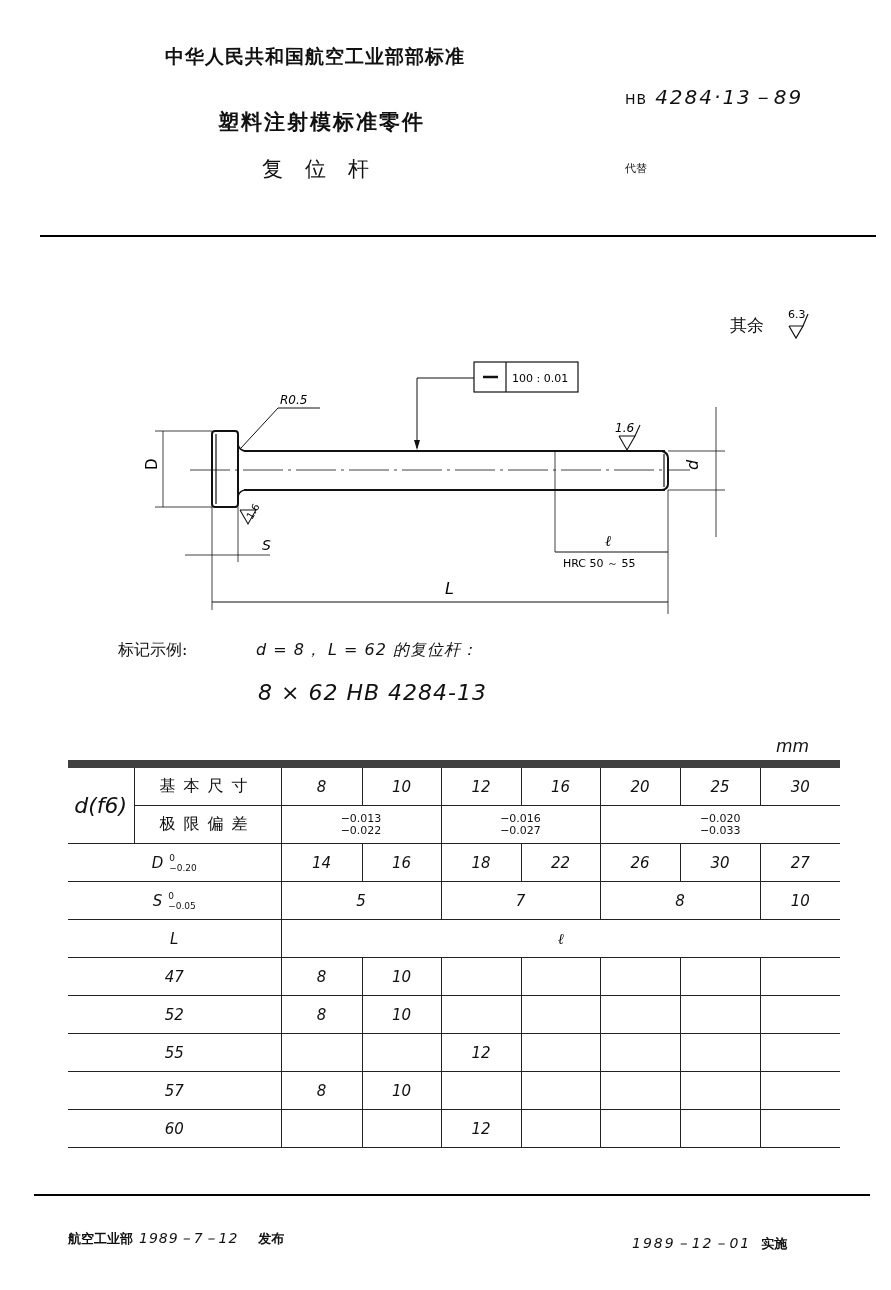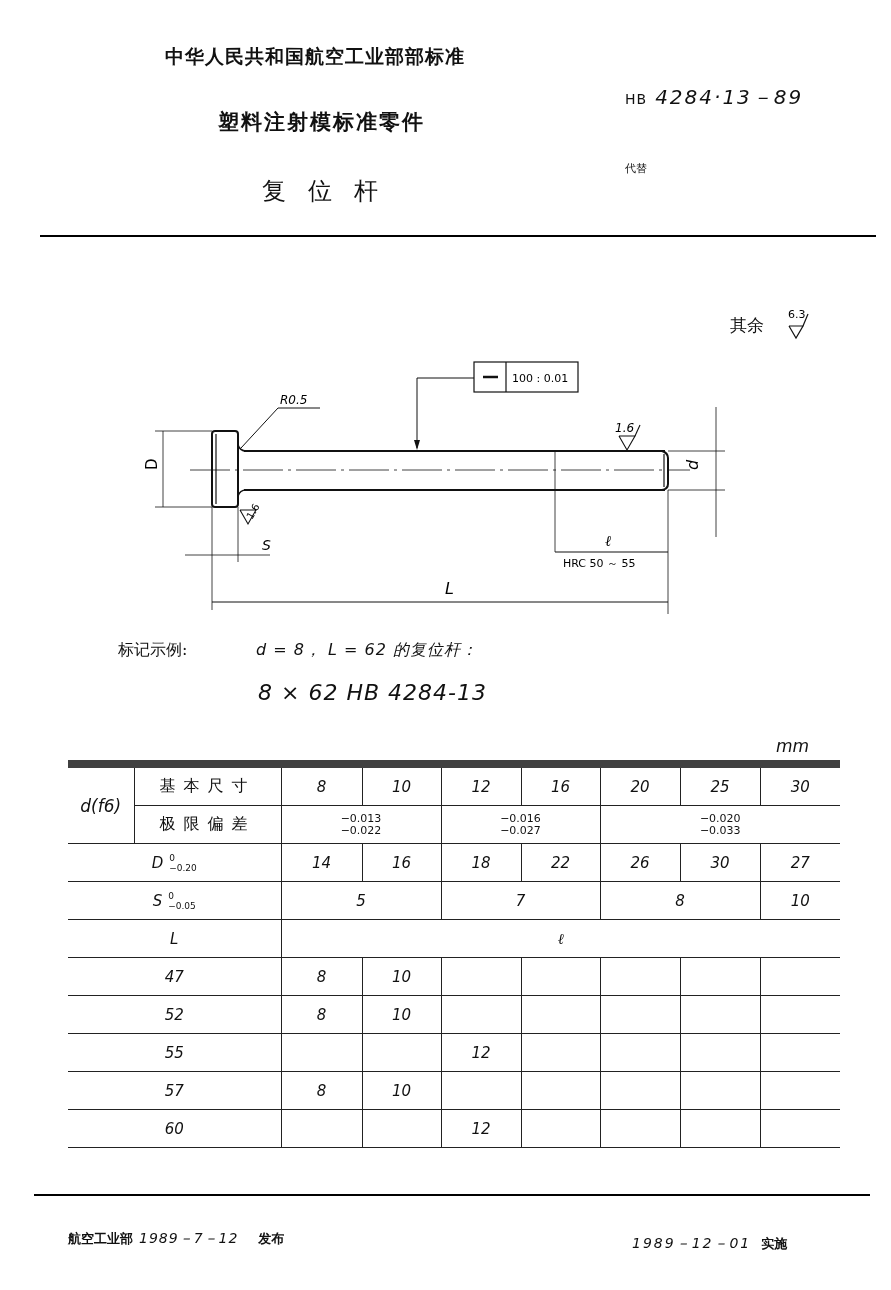--- a/index.html
+++ b/index.html
@@ -1,20 +1,20 @@
 <!DOCTYPE html>
 <html><head>
 <meta charset="utf-8">
 <style>
   html, body { margin:0; padding:0; background:#ffffff; }
   body { width:891px; height:1290px; position:relative; overflow:hidden; font-family:"DejaVu Sans", sans-serif; color:#111; }
   .abs { position:absolute; white-space:nowrap; }
   .org { left:165px; top:44px; font-size:19px; font-weight:bold; letter-spacing:1px; }
   .t1 { left:218px; top:108px; font-size:21px; font-family:"DejaVu Serif", serif; letter-spacing:2px;font-weight:bold; }
-  .t2 { left:262px; top:155px; font-size:24px; font-family:"DejaVu Serif", serif; letter-spacing:22px;margin-top:20px; }
+  .t2 { left:262px; top:155px; font-size:21px; font-family:"DejaVu Serif", serif; letter-spacing:22px; }
   .stdno { left:625px; top:84px; font-size:20px; font-style:italic; letter-spacing:2px; }
   .stdno .hb { font-style:normal; font-size:14px; letter-spacing:1px; margin-right:8px; }
   .replace { left:625px; top:161px; font-size:11px; }
   .rule { position:absolute; background:#000; }
   .rough { left:730px; top:314px; font-size:17px; font-family:"DejaVu Serif", serif; }
   .note-label { left:118px; top:640px; font-size:16px; font-family:"DejaVu Serif", serif; }
   .note-val { left:256px; top:640px; font-size:16px; font-style:italic; letter-spacing:1px; }
   .note-code { left:258px; top:680px; font-size:22px; font-style:italic; letter-spacing:1px; }
   .unit { left:776px; top:736px; font-size:17px; font-style:italic; }
   table.spec { position:absolute; left:68px; top:760px; border-collapse:collapse; font-size:15px; font-style:italic; }
@@ -141,21 +141,21 @@
     <col style="width:81px">
       <col style="width:79px">
       <col style="width:80px">
       <col style="width:79px">
       <col style="width:80px">
       <col style="width:80px">
       <col style="width:80px">
   </colgroup>
   <tbody>
       <tr class="top">
-    <td rowspan="2" style="border-left:none; font-size:17px;">d(f6)</td>
+    <td rowspan="2" style="border-left:none; font-size:22px;">d(f6)</td>
     <td class="lbl">基本尺寸</td>
     <td>8</td>
     <td>10</td>
     <td>12</td>
     <td>16</td>
     <td>20</td>
     <td>25</td>
     <td style="border-right:none;">30</td>
   </tr>
   <tr>

